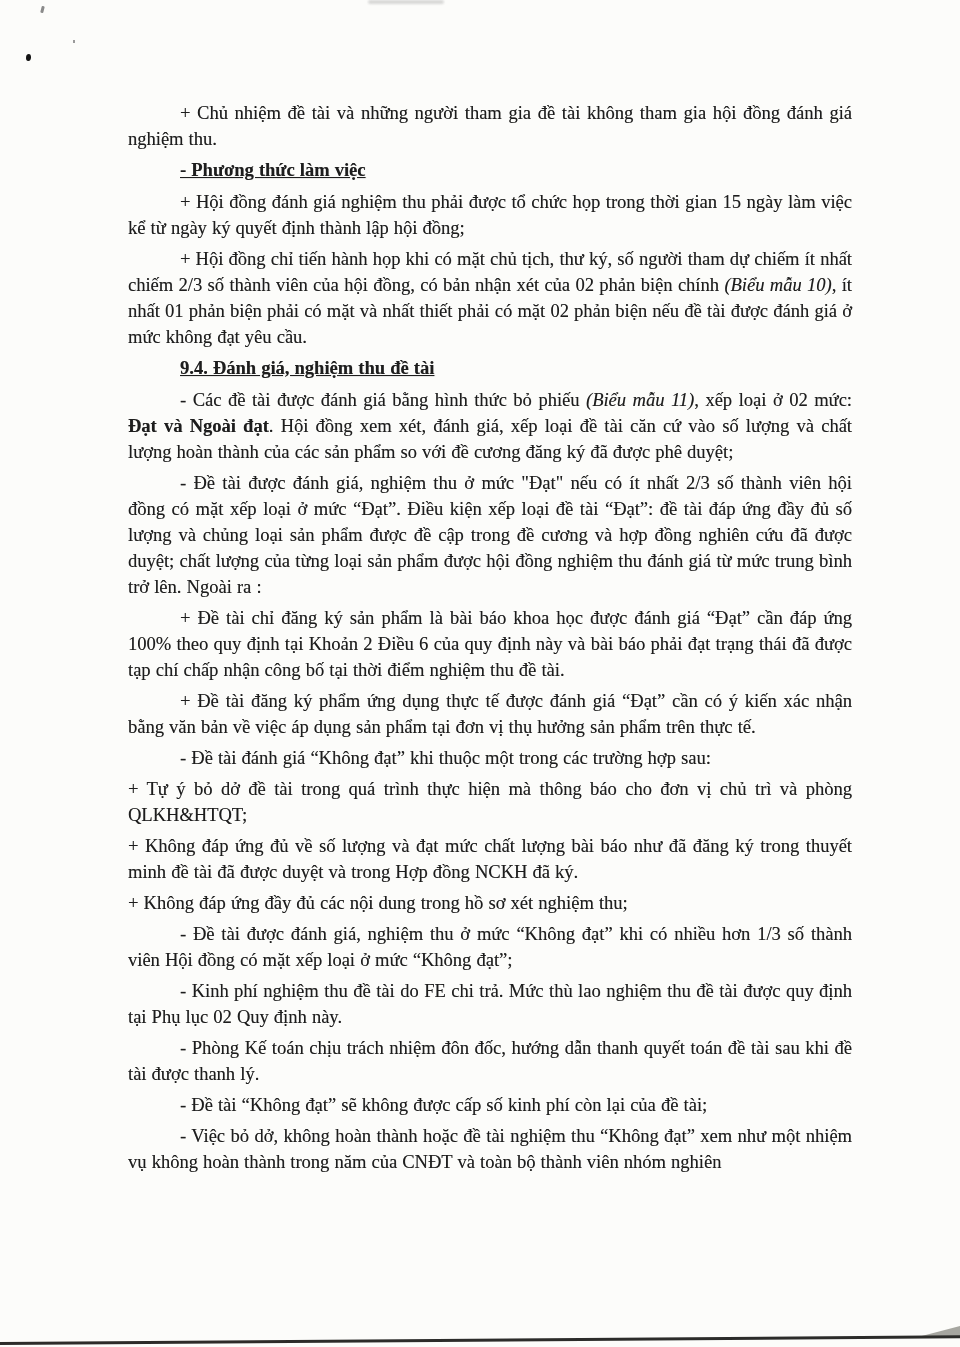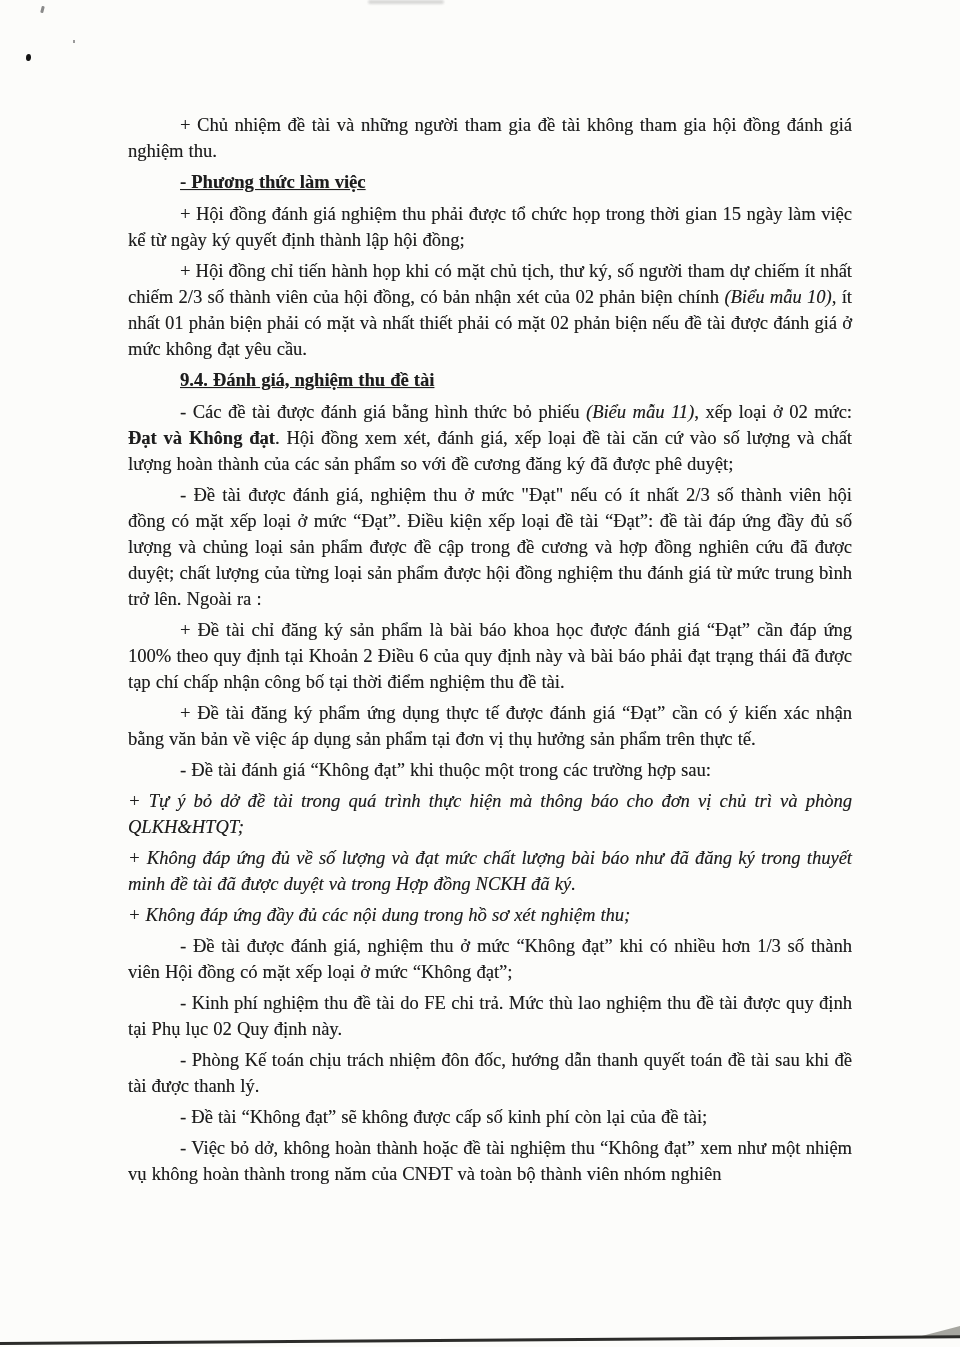--- a/index.html
+++ b/index.html
@@ -2,28 +2,28 @@
 <html lang="vi"><head>
 <meta charset="utf-8">
 <style>
   html,body{margin:0;padding:0;}
   body{
     width:960px;height:1347px;position:relative;overflow:hidden;
     background:#fcfcfa;
     font-family:"Liberation Serif","DejaVu Serif",serif;
   }
   .page-text{
-    position:absolute;left:128px;top:112px;width:724px;
+    position:absolute;left:128px;top:100px;width:724px;
     font-size:18.5px;line-height:26px;color:#1d1d1d;
     text-align:justify;word-spacing:0.5px;
     text-shadow:0.2px 0.2px 0.3px rgba(40,40,40,0.5);
   }
   .page-text p{margin:0 0 5px 0;}
   p.indent{text-indent:52px;}
-  p.no-indent{text-indent:0;font-style:italic;}
+  p.no-indent{text-indent:0;}
   p.heading,p.heading-sub{font-weight:bold;margin-top:5px;margin-bottom:6px;text-decoration:underline;}
   .bold{font-weight:bold;}
   .italic{font-style:italic;}
   
   .speck{position:absolute;background:#6f6f6f;}
   .speck-1{left:41px;top:6px;width:3px;height:7px;background:#8a8a8a;transform:rotate(14deg);border-radius:1px;}
   .speck-2{left:26px;top:54px;width:5px;height:7px;background:#141414;border-radius:60% 40% 55% 45%;}
   .speck-3{left:73px;top:40px;width:2px;height:3px;background:#9a9a9a;}
   .smudge-top{position:absolute;left:368px;top:0;width:76px;height:4px;background:rgba(150,150,150,0.35);filter:blur(1px);border-radius:2px;}
   .scan-line{position:absolute;left:-5px;top:1342px;width:975px;height:3px;background:#2c2c2a;transform:rotate(-0.4deg);transform-origin:left center;}
@@ -36,21 +36,21 @@
 <div class="speck speck-2"></div>
 <div class="speck speck-3"></div>
 <div class="smudge-top"></div>
 
 <main class="page-text" style="color: rgb(29, 29, 29);">
     <p class="body indent"><span>+ Chủ nhiệm đề tài và những người tham gia đề tài không tham gia hội đồng đánh giá nghiệm thu.</span></p>
     <p class="heading-sub indent"><span class="bold">- Phương thức làm việc</span></p>
     <p class="body indent"><span>+ Hội đồng đánh giá nghiệm thu phải được tổ chức họp trong thời gian 15 ngày làm việc kể từ ngày ký quyết định thành lập hội đồng;</span></p>
     <p class="body indent"><span>+ Hội đồng chỉ tiến hành họp khi có mặt chủ tịch, thư ký, số người tham dự chiếm ít nhất chiếm 2/3 số thành viên của hội đồng, có bản nhận xét của 02 phản biện chính </span><span class="italic">(Biểu mẫu 10)</span><span>, ít nhất 01 phản biện phải có mặt và nhất thiết phải có mặt 02 phản biện nếu đề tài được đánh giá ở mức không đạt yêu cầu.</span></p>
     <p class="heading indent"><span class="bold">9.4. Đánh giá, nghiệm thu đề tài</span></p>
-    <p class="body indent"><span>- Các đề tài được đánh giá bằng hình thức bỏ phiếu </span><span class="italic">(Biểu mẫu 11)</span><span>, xếp loại ở 02 mức: </span><span class="bold">Đạt và Không đạt</span><span>. Hội đồng xem xét, đánh giá, xếp loại đề tài căn cứ vào số lượng và chất lượng hoàn thành của các sản phẩm so với đề cương đăng ký đã được phê duyệt;</span></p>
+    <p class="body indent"><span>- Các đề tài được đánh giá bằng hình thức bỏ phiếu </span><span class="italic">(Biểu mẫu 11)</span><span>, xếp loại ở 02 mức: </span><span class="bold">Đạt và Ngoài đạt</span><span>. Hội đồng xem xét, đánh giá, xếp loại đề tài căn cứ vào số lượng và chất lượng hoàn thành của các sản phẩm so với đề cương đăng ký đã được phê duyệt;</span></p>
     <p class="body indent"><span>- Đề tài được đánh giá, nghiệm thu ở mức "Đạt" nếu có ít nhất 2/3 số thành viên hội đồng có mặt xếp loại ở mức “Đạt”. Điều kiện xếp loại đề tài “Đạt”: đề tài đáp ứng đầy đủ số lượng và chủng loại sản phẩm được đề cập trong đề cương và hợp đồng nghiên cứu đã được duyệt; chất lượng của từng loại sản phẩm được hội đồng nghiệm thu đánh giá từ mức trung bình trở lên. Ngoài ra :</span></p>
     <p class="body indent"><span>+ Đề tài chỉ đăng ký sản phẩm là bài báo khoa học được đánh giá “Đạt” cần đáp ứng 100% theo quy định tại Khoản 2 Điều 6 của quy định này và bài báo phải đạt trạng thái đã được tạp chí chấp nhận công bố tại thời điểm nghiệm thu đề tài.</span></p>
     <p class="body indent"><span>+ Đề tài đăng ký phẩm ứng dụng thực tế được đánh giá “Đạt” cần có ý kiến xác nhận bằng văn bản về việc áp dụng sản phẩm tại đơn vị thụ hưởng sản phẩm trên thực tế.</span></p>
     <p class="body indent"><span>- Đề tài đánh giá “Không đạt” khi thuộc một trong các trường hợp sau:</span></p>
     <p class="body no-indent"><span>+ Tự ý bỏ dở đề tài trong quá trình thực hiện mà thông báo cho đơn vị chủ trì và phòng QLKH&amp;HTQT;</span></p>
     <p class="body no-indent"><span>+ Không đáp ứng đủ về số lượng và đạt mức chất lượng bài báo như đã đăng ký trong thuyết minh đề tài đã được duyệt và trong Hợp đồng NCKH đã ký.</span></p>
     <p class="body no-indent"><span>+ Không đáp ứng đầy đủ các nội dung trong hồ sơ xét nghiệm thu;</span></p>
     <p class="body indent"><span>- Đề tài được đánh giá, nghiệm thu ở mức “Không đạt” khi có nhiều hơn 1/3 số thành viên Hội đồng có mặt xếp loại ở mức “Không đạt”;</span></p>
     <p class="body indent"><span>- Kinh phí nghiệm thu đề tài do FE chi trả. Mức thù lao nghiệm thu đề tài được quy định tại Phụ lục 02 Quy định này.</span></p>
     <p class="body indent"><span>- Phòng Kế toán chịu trách nhiệm đôn đốc, hướng dẫn thanh quyết toán đề tài sau khi đề tài được thanh lý.</span></p>

